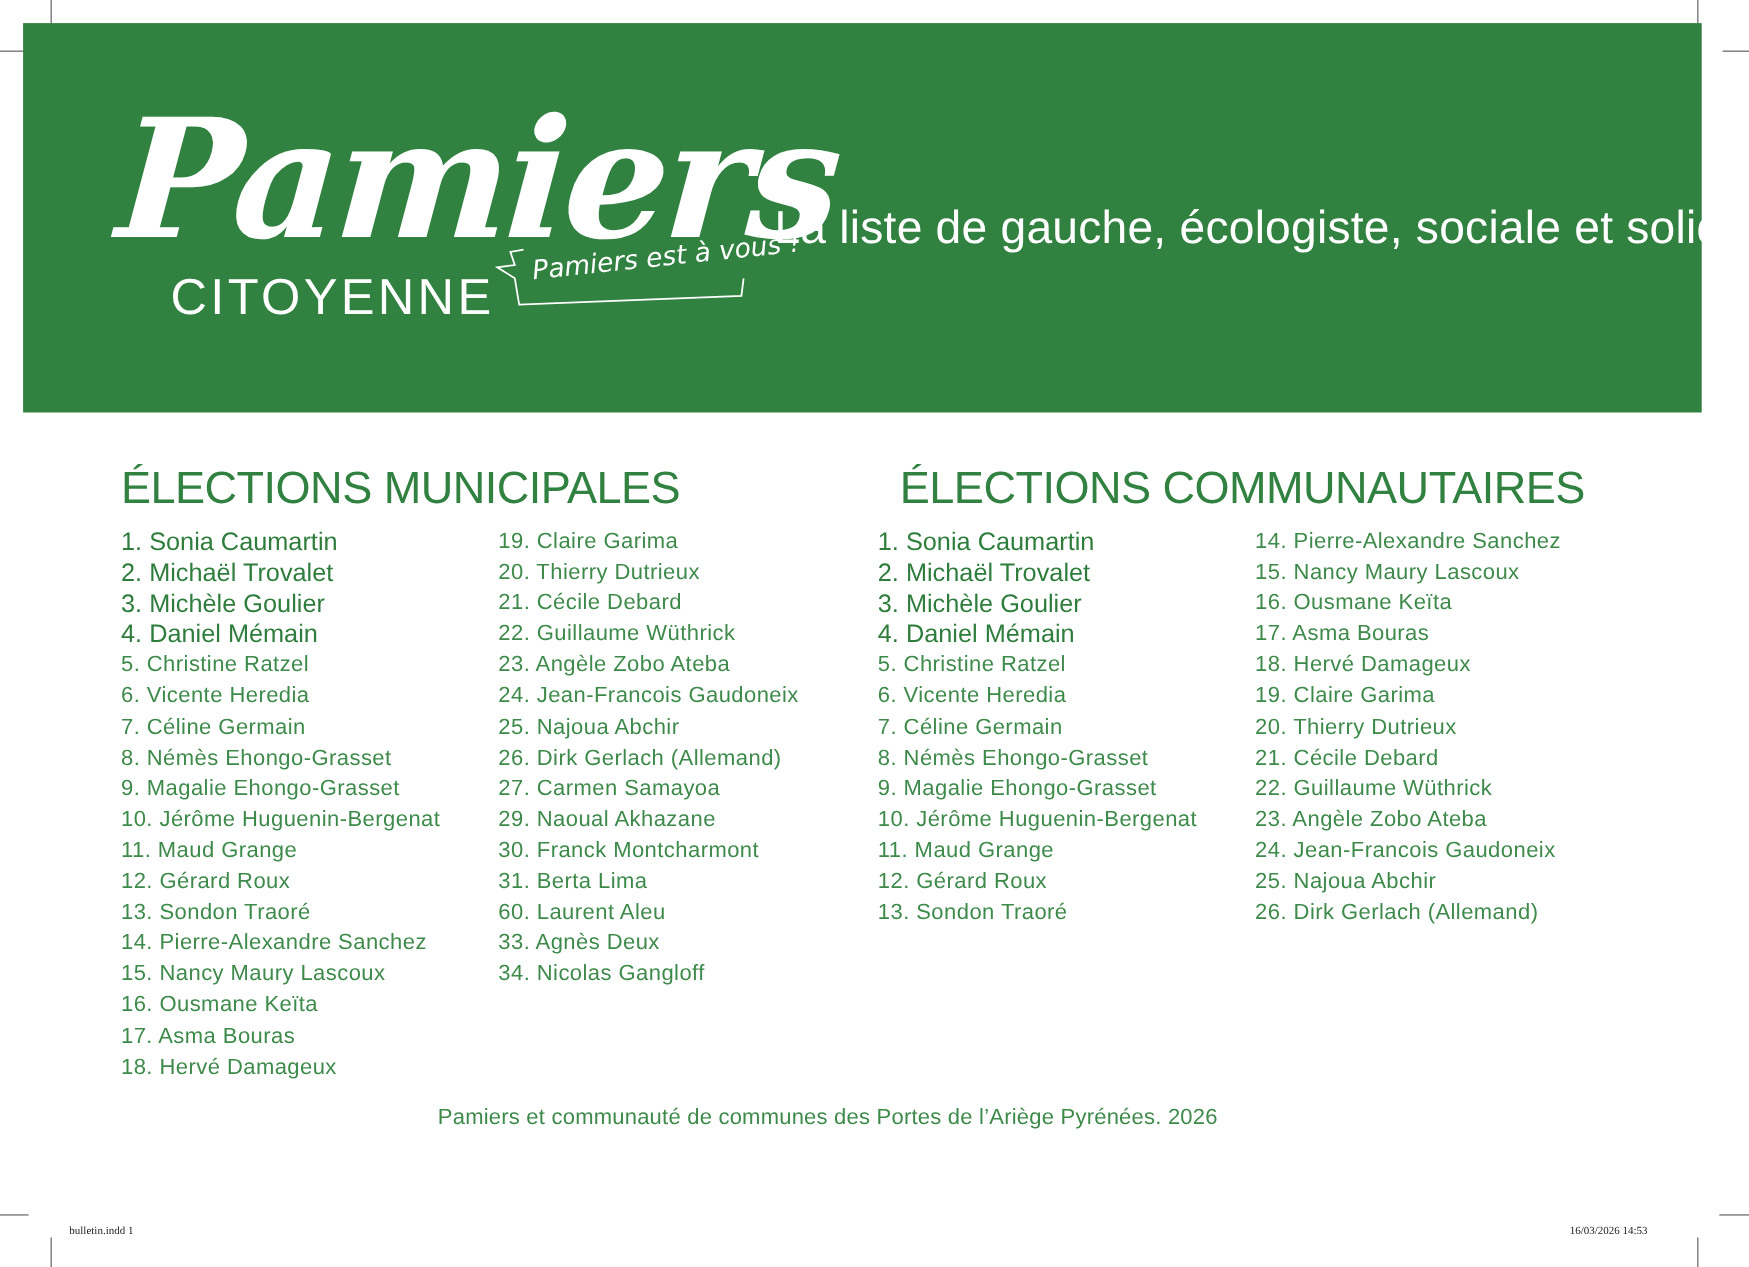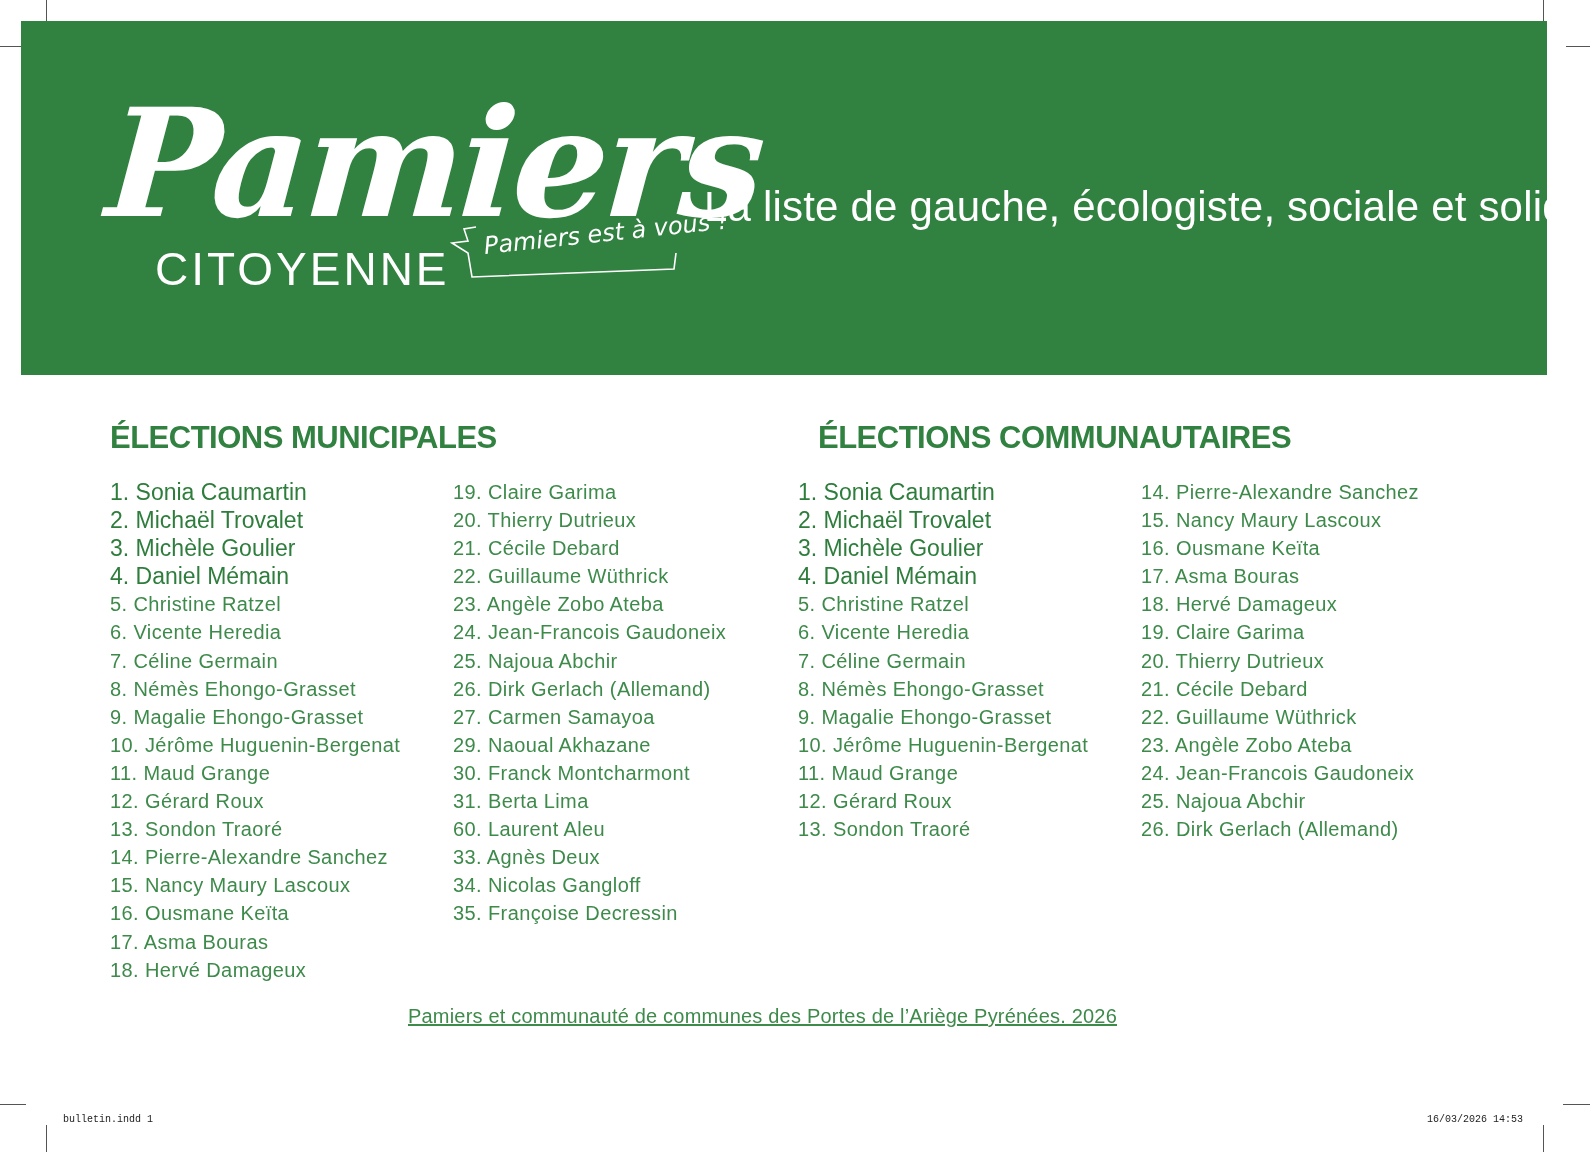--- a/index.html
+++ b/index.html
@@ -26,35 +26,34 @@
       position:absolute; left:484px; top:232px; font-size:24px; color:#fff;
       font-style:italic; font-family:"DejaVu Sans", sans-serif;
       transform:rotate(-6deg); transform-origin:left center; white-space:nowrap;
     }
     .slogan-bracket { position:absolute; left:450px; top:215px; width:230px; height:70px; }
     .tagline {
       position:absolute; left:704px; top:183px; font-size:42px; font-weight:normal; color:#fff;
       white-space:nowrap; letter-spacing:0.2px;
     }
     .section-title {
-      position:absolute; top:420px; font-size:31px; font-weight:bold; color:#318140;
+      position:absolute; top:420px; font-size:41px; font-weight:normal; color:#318140;
       white-space:nowrap; letter-spacing:-0.5px;
     }
     .col { position:absolute; top:478px; list-style:none; margin:0; padding:0; }
     .col li {
       font-size:20px; line-height:28.1px; height:28.1px; white-space:nowrap; color:#3d8a4a;
       letter-spacing:0.4px;
     }
     .col li.bold { font-weight:normal; font-size:23px; color:#2e7d3c; letter-spacing:0; }
     .footer-text {
-      position:absolute; left:408px; top:1005px; font-size:20px; color:#3d8a4a; white-space:nowrap;
+      position:absolute; left:398px; top:1005px; font-size:20px; color:#3d8a4a; white-space:nowrap;
       letter-spacing:0.2px;
-      text-decoration:underline;
     }
-    .slug { position:absolute; top:1114px; font-size:10px; color:#222; font-family:Liberation Mono, monospace; white-space:nowrap; }
+    .slug { position:absolute; top:1114px; font-size:10px; color:#222; font-family:Liberation Serif, serif; white-space:nowrap; }
   </style>
 </head>
 <body>
 
 <div class="crop" style="left:46px;top:0;width:1px;height:24px;"></div>
 <div class="crop" style="left:0;top:46px;width:24px;height:1px;"></div>
 <div class="crop" style="left:1543px;top:0;width:1px;height:24px;"></div>
 <div class="crop" style="left:1566px;top:46px;width:24px;height:1px;"></div>
 <div class="crop" style="left:0;top:1104px;width:26px;height:1px;"></div>
 <div class="crop" style="left:46px;top:1125px;width:1px;height:27px;"></div>
@@ -102,21 +101,20 @@
     <li>24. Jean-Francois Gaudoneix</li>
     <li>25. Najoua Abchir</li>
     <li>26. Dirk Gerlach (Allemand)</li>
     <li>27. Carmen Samayoa</li>
     <li>29. Naoual Akhazane</li>
     <li>30. Franck Montcharmont</li>
     <li>31. Berta Lima</li>
     <li>60. Laurent Aleu</li>
     <li>33. Agnès Deux</li>
     <li>34. Nicolas Gangloff</li>
-    <li>35. Françoise Decressin</li>
   </ul>
 
 <div class="section-title" style="left:818px;">ÉLECTIONS COMMUNAUTAIRES</div>
 <ul class="col" id="com-col1" style="left:798px;">
     <li class="bold">1. Sonia Caumartin</li>
     <li class="bold">2. Michaël Trovalet</li>
     <li class="bold">3. Michèle Goulier</li>
     <li class="bold">4. Daniel Mémain</li>
     <li>5. Christine Ratzel</li>
     <li>6. Vicente Heredia</li>

